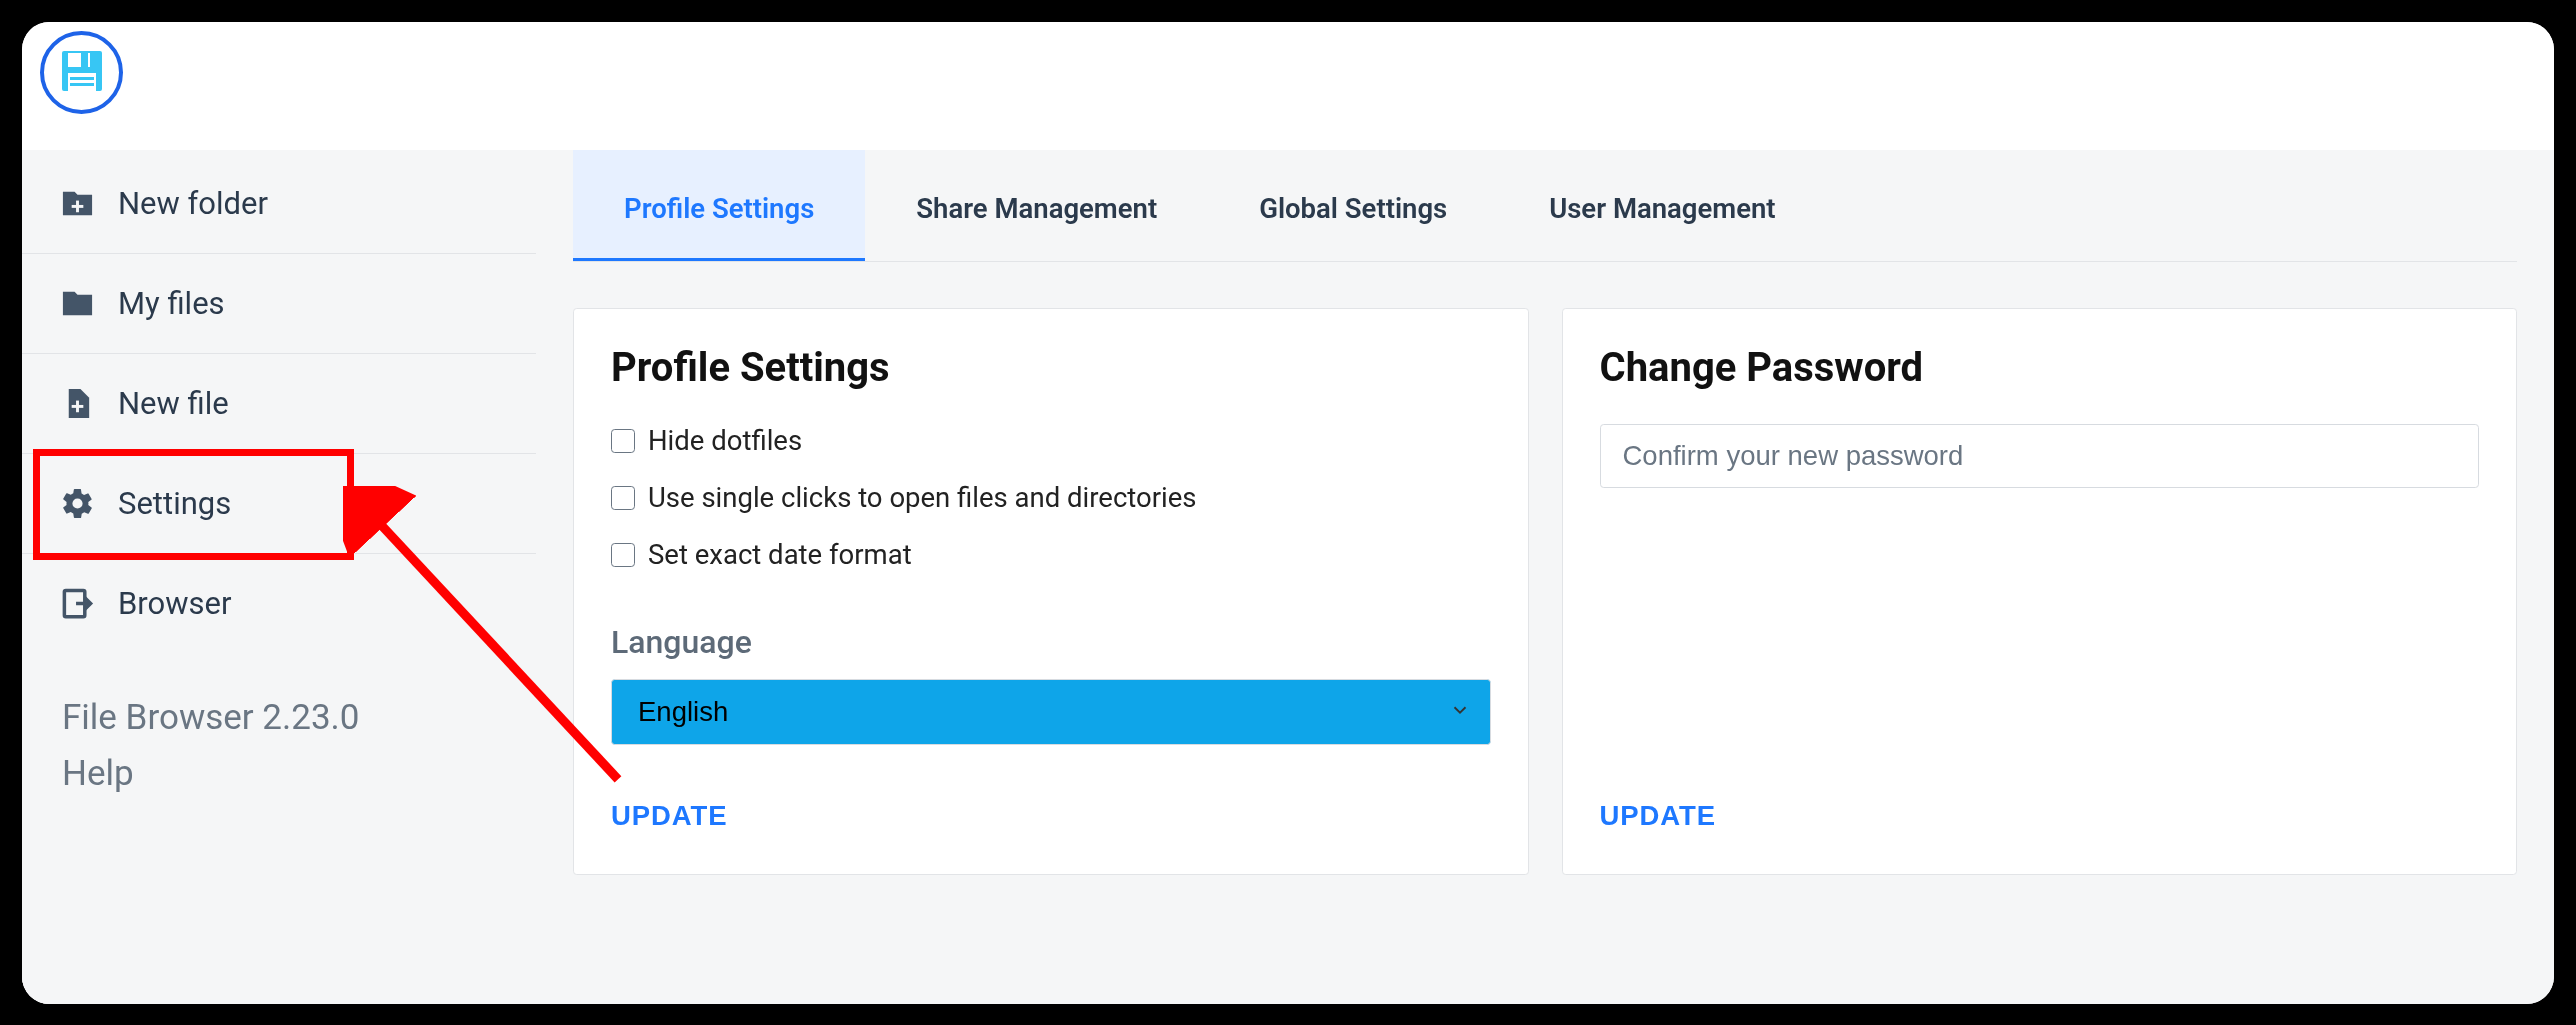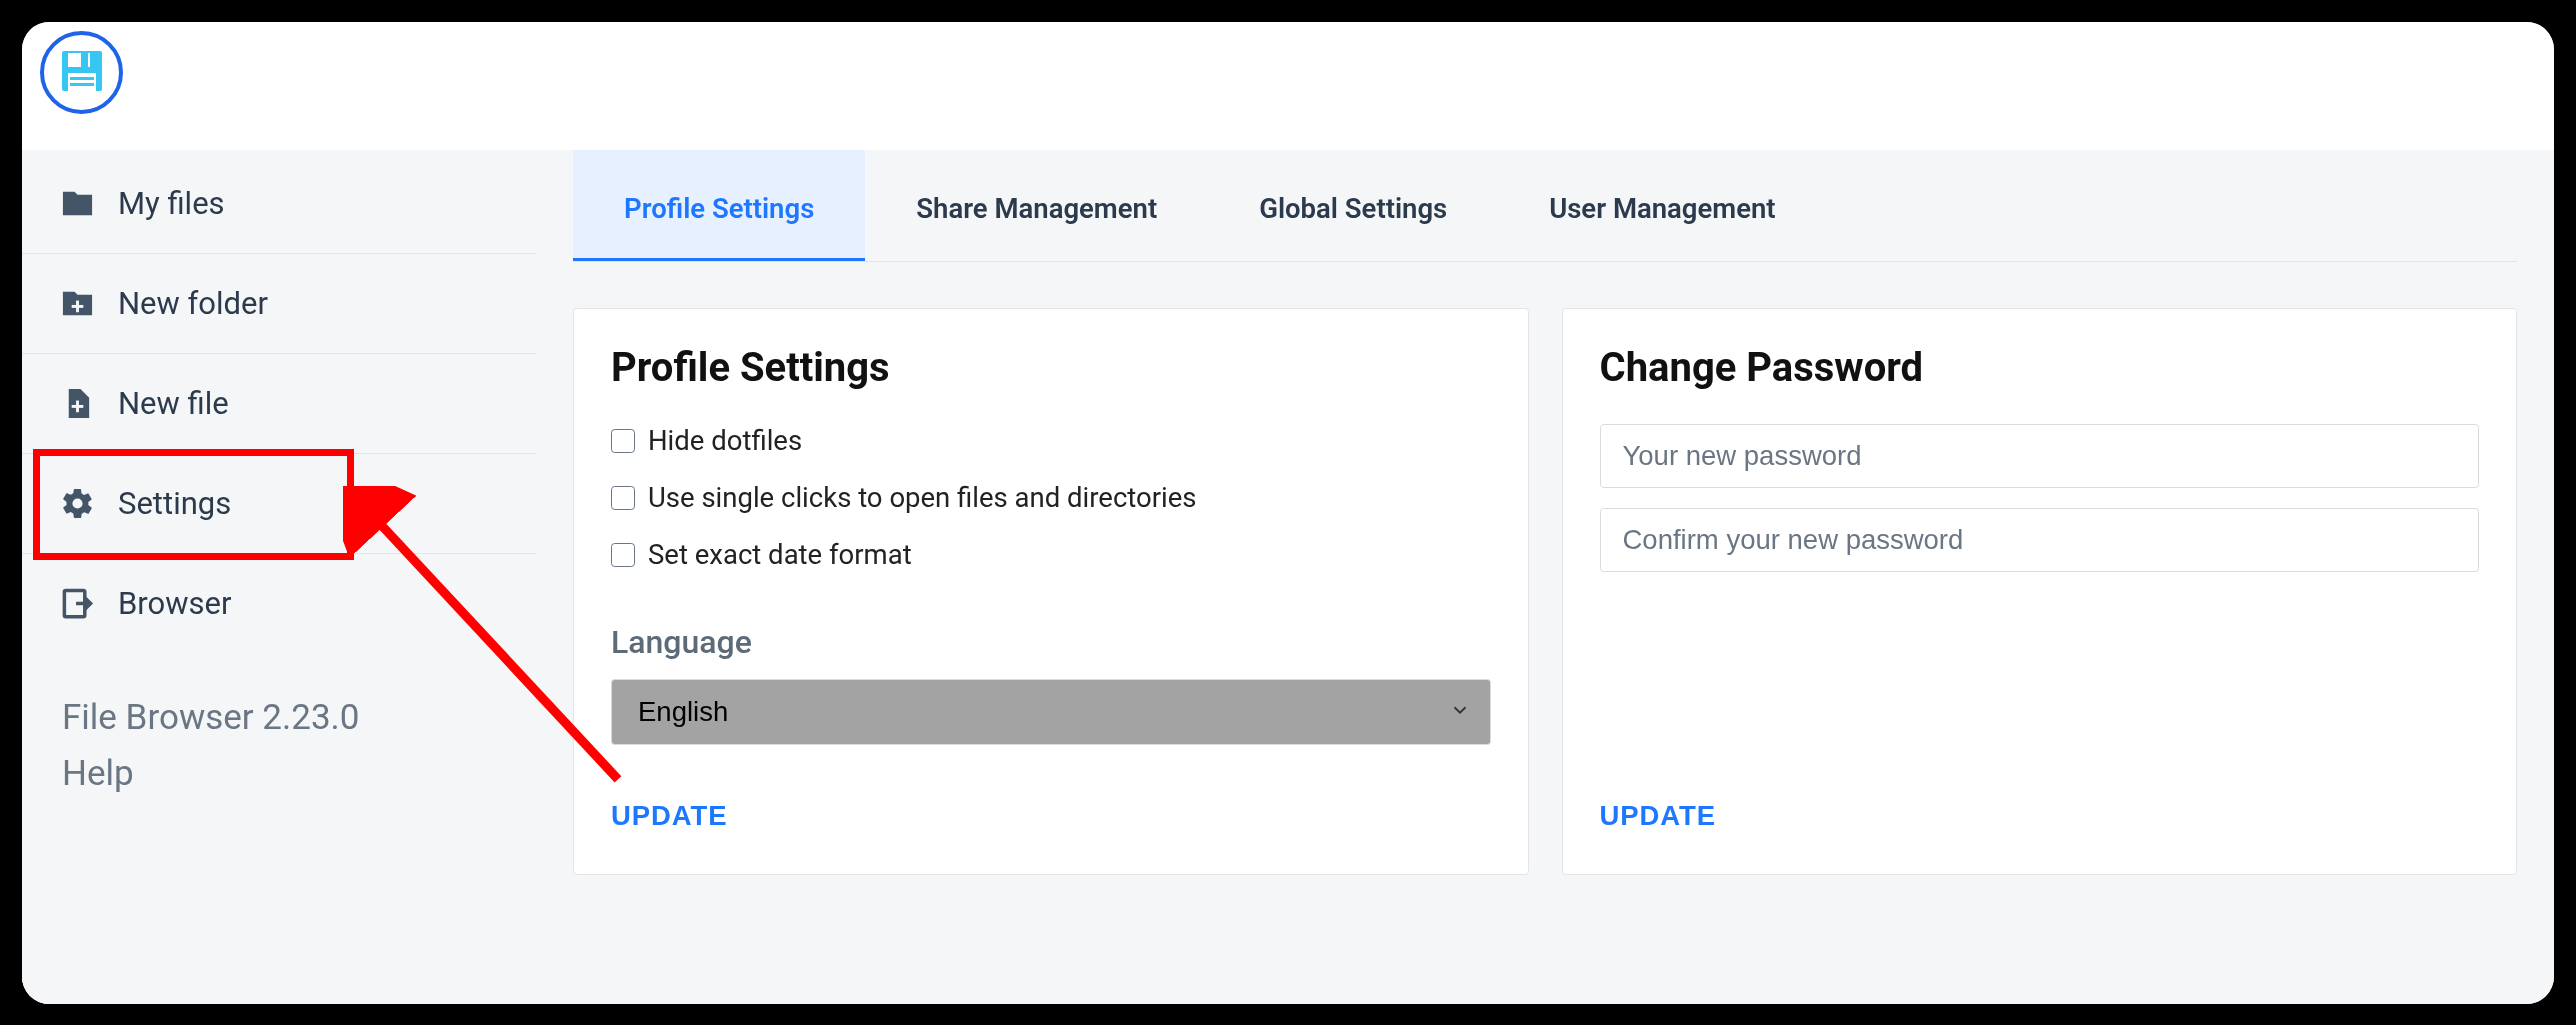--- a/index.html
+++ b/index.html
@@ -160,21 +160,21 @@
     position: relative;
     width: 100%;
   }
   .select-wrap select {
     width: 100%;
     height: 66px;
     font-size: 27.5px;
     padding: 0 46px 0 26px;
     border: 0.9px solid #d7dbe0;
     border-radius: 3.7px;
-    background: #a3a3a3;
+    background: #0ea5e9;
     appearance: none;
     cursor: pointer;
   }
   .select-wrap .chev {
     position: absolute;
     right: 20px;
     top: 50%;
     transform: translateY(-50%);
     pointer-events: none;
     color: #333;
@@ -233,33 +233,33 @@
         </span>
       </div>
     </div>
 
     <div class="body">
       <div class="sidebar">
         <div class="side-item">
           <span class="icon">
             <svg viewBox="0 0 24 24" fill="currentColor">
                 <path d="M10 4H2v16h20V6H12l-2-2z"></path>
-              </svg>
-          </span>
-          <span>My files</span>
+                <rect x="11" y="10" width="2" height="8" fill="#f5f6f7"></rect>
+                <rect x="8" y="13" width="8" height="2" fill="#f5f6f7"></rect>
+              </svg>
+          </span>
+          <span>New folder</span>
         </div>
         <div class="side-item">
           <span class="icon">
             <svg viewBox="0 0 24 24" fill="currentColor">
                 <path d="M10 4H2v16h20V6H12l-2-2z"></path>
-                <rect x="11" y="10" width="2" height="8" fill="#f5f6f7"></rect>
-                <rect x="8" y="13" width="8" height="2" fill="#f5f6f7"></rect>
-              </svg>
-          </span>
-          <span>New folder</span>
+              </svg>
+          </span>
+          <span>My files</span>
         </div>
         <div class="side-item">
           <span class="icon">
             <svg viewBox="0 0 24 24" fill="currentColor">
                 <path d="M6 2v20h14V8l-6-6H6z"></path>
                 <rect x="11" y="10" width="2" height="8" fill="#f5f6f7"></rect>
                 <rect x="8" y="13" width="8" height="2" fill="#f5f6f7"></rect>
               </svg>
           </span>
           <span>New file</span>
@@ -325,21 +325,20 @@
               </span>
             </div>
 
             <div class="card-actions">
               <button class="btn-update">UPDATE</button>
             </div>
           </div>
 
           <div class="card">
             <h2>Change Password</h2>
-            <input class="text-input" type="password" placeholder="Your new password" style="">
             <input class="text-input" type="password" placeholder="Confirm your new password" style="">
             <div class="card-actions">
               <button class="btn-update">UPDATE</button>
             </div>
           </div>
         </div>
       </div>
     </div>
 
     <div class="side-hl" id="hl-box" style="left: 11px; top: 427px; width: 321px; height: 111px;"></div>

